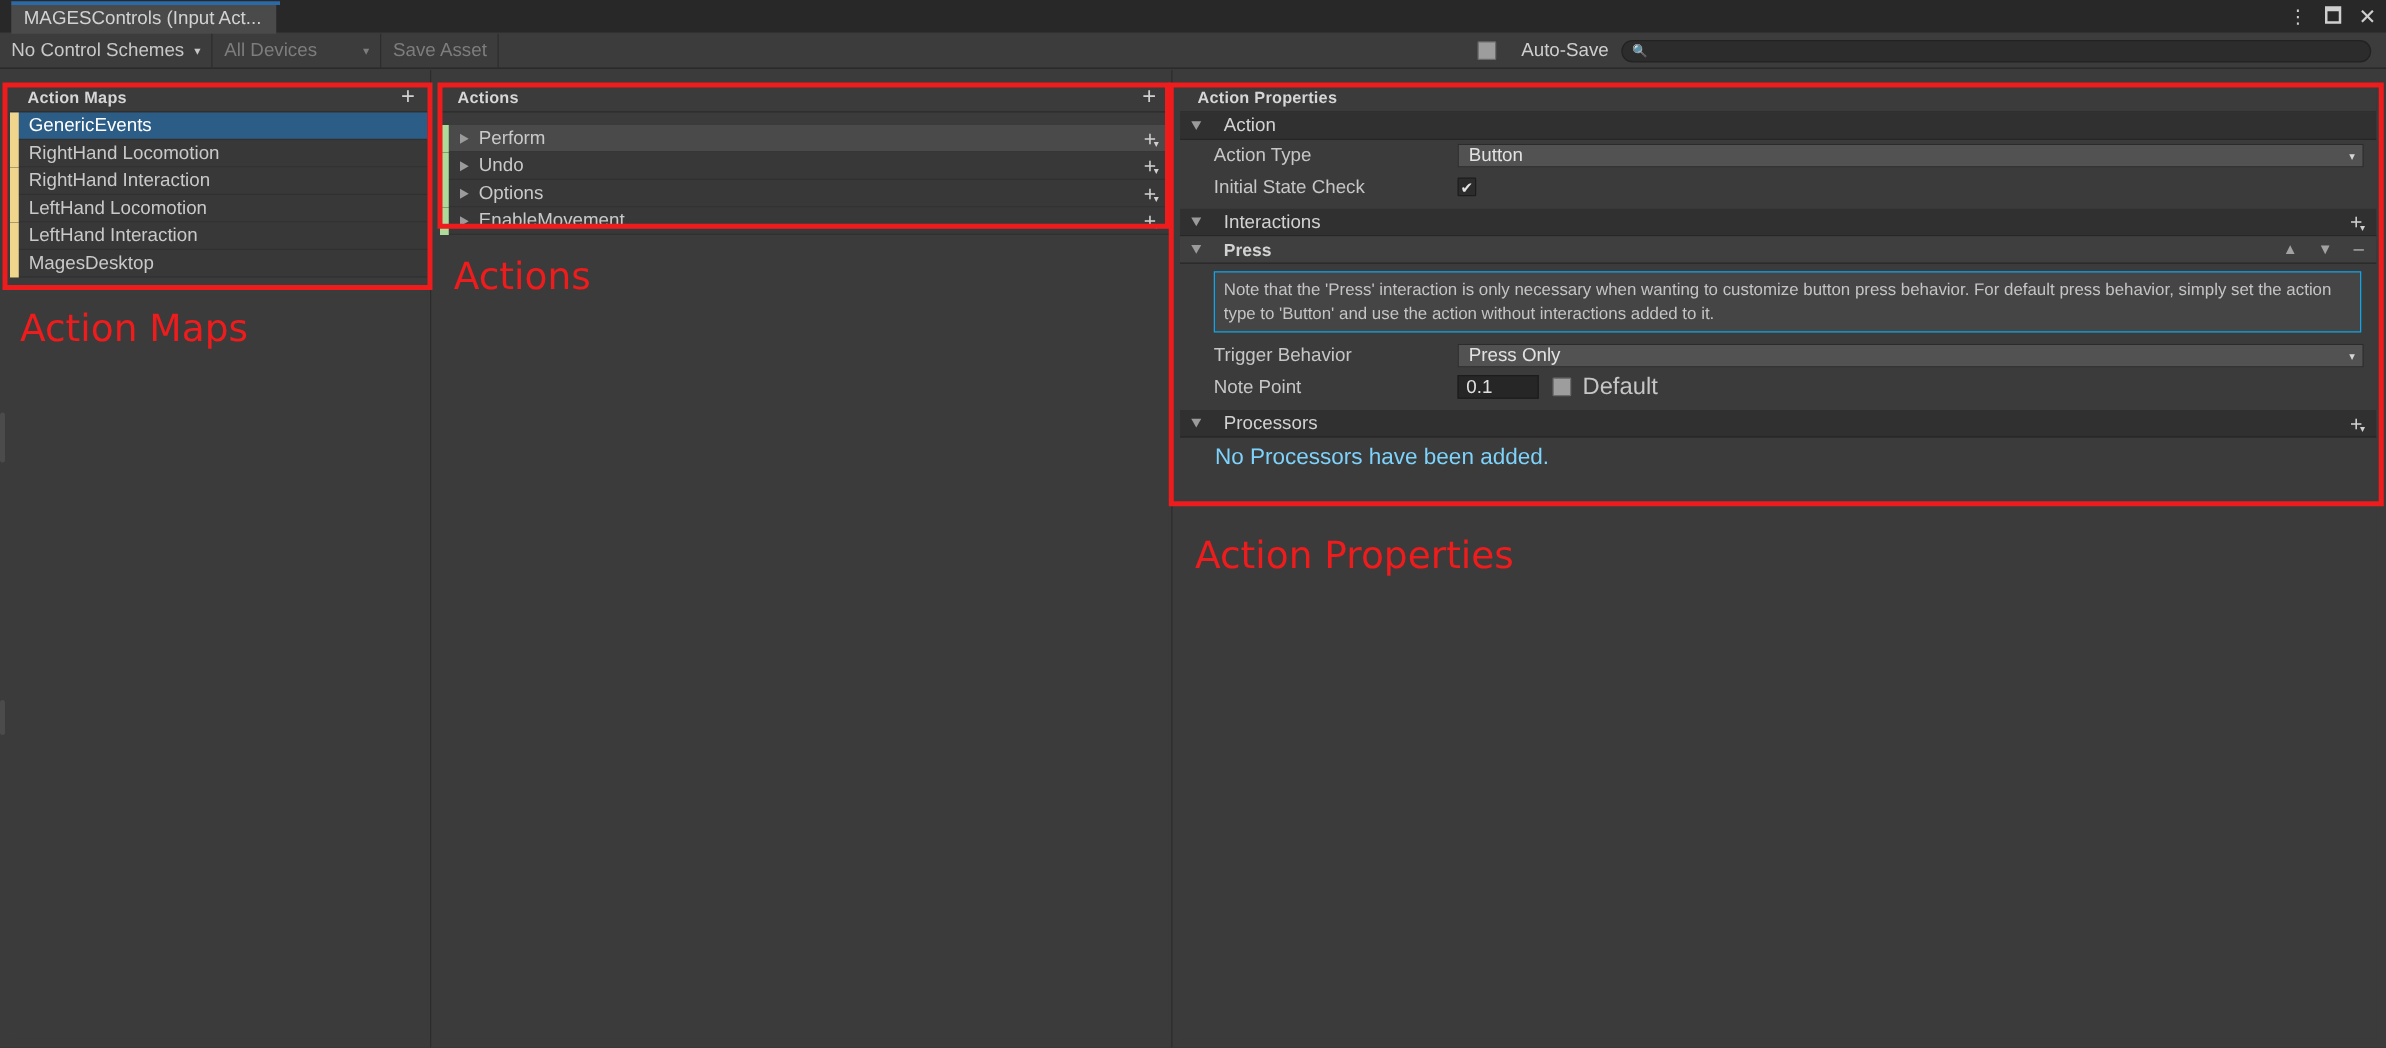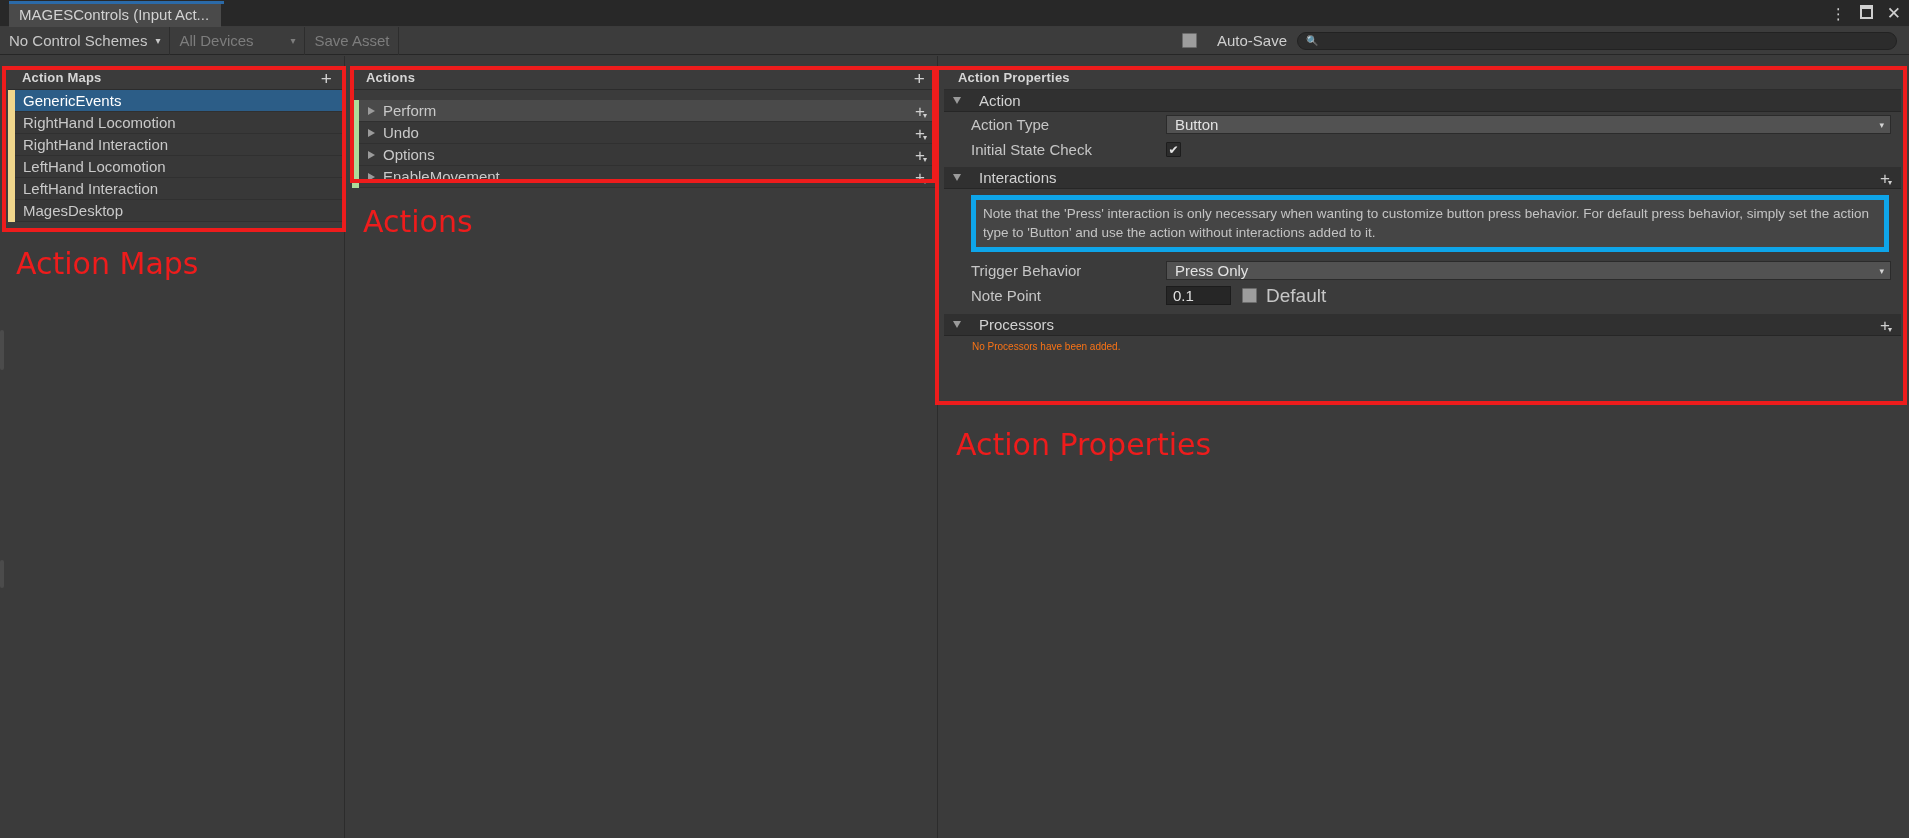--- a/index.html
+++ b/index.html
@@ -143,24 +143,24 @@
     width: 65px; height: 19px; background: #262626; border: 1px solid #1c1c1c;
     color: #e0e0e0; font-size: 15px; display: flex; align-items: center;
     padding-left: 6px;
   }
   .inline-chk { display: flex; align-items: center; gap: 9px; margin-left: 11px; }
   .inline-chk .lbl { color: #c6c6c6; font-size: 19px; }
   .chk.empty { background: #9d9d9d; border-color: #6b6b6b; }
 
   .note {
     margin: 6px 12px 6px 27px; padding: 5px 7px;
-    background: #454545; border: 5px solid #0ea5e9;
+    background: #454545; border: 1px solid #0ea5e9;
     color: #c4c4c4; font-size: 13.5px; line-height: 1.38;
   }
-  .empty-msg { padding: 5px 0 5px 28px; color: #f97316; font-size: 10px; }
+  .empty-msg { padding: 5px 0 5px 28px; color: #7dd3fc; font-size: 18px; }
 
   
   .ann-box {
     position: absolute; border: 4px solid #ee1c1c; pointer-events: none;
   }
   .ann-label {
     position: absolute; color: #ee1c1c; font-size: 30px;
     font-family: "DejaVu Sans", sans-serif; white-space: nowrap;
   }
   .divider-v {
@@ -290,20 +290,29 @@
       <span class="prop-label">Initial State Check</span>
       <span class="chk">✔</span>
     </div>
 
     <div class="sec-head" style="margin-top:5px">
       <span class="caret-d"></span>
       <span class="cap">Interactions</span>
       <span class="sec-plus">+<small>▾</small></span>
     </div>
 
+    <div class="sec-head sub">
+      <span class="caret-d"></span>
+      <span class="cap">Press</span>
+      <span class="sec-ctrls">
+        <span>▲</span>
+        <span>▼</span>
+        <span style="font-size:17px;line-height:1;">−</span>
+      </span>
+    </div>
     <div class="note">Note that the 'Press' interaction is only necessary when wanting to customize button press behavior. For default press behavior, simply set the action type to 'Button' and use the action without interactions added to it.</div>
     <div class="prop-row">
       <span class="prop-label">Trigger Behavior</span>
       <span class="dropdown">
         <span>Press Only</span>
         <span class="dd-caret">▾</span>
       </span>
     </div>
     <div class="prop-row">
       <span class="prop-label">Note Point</span>

